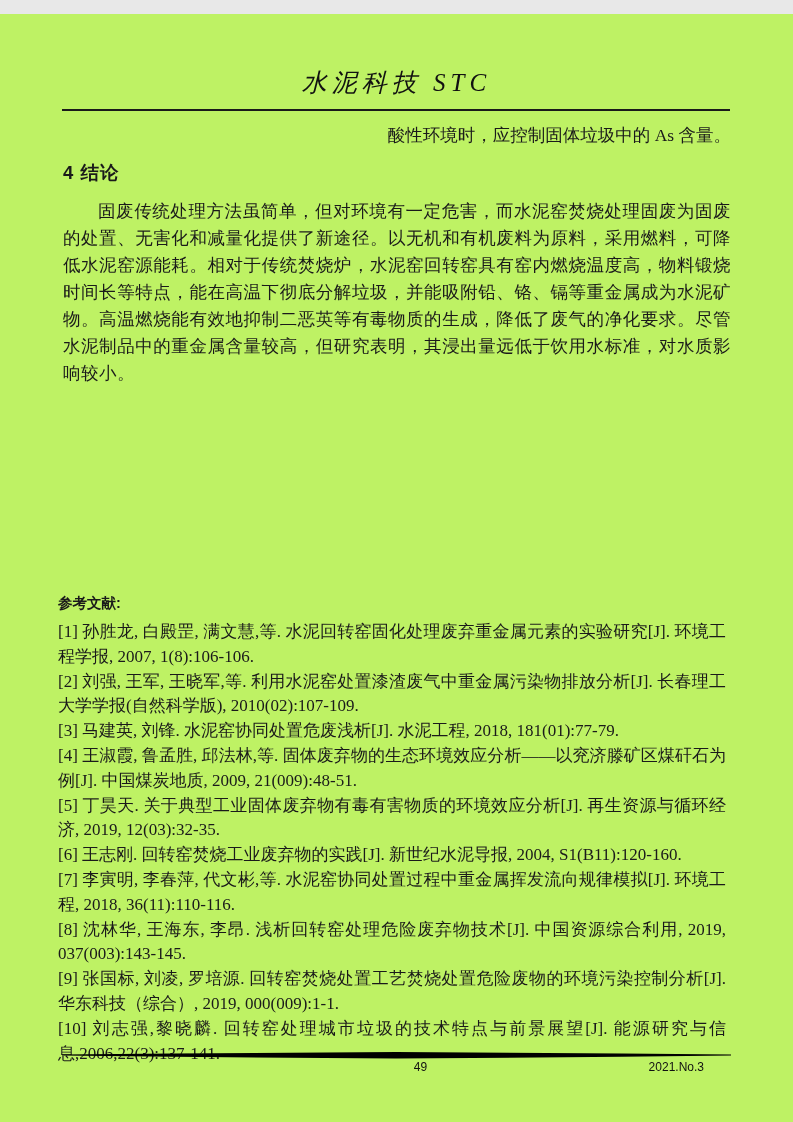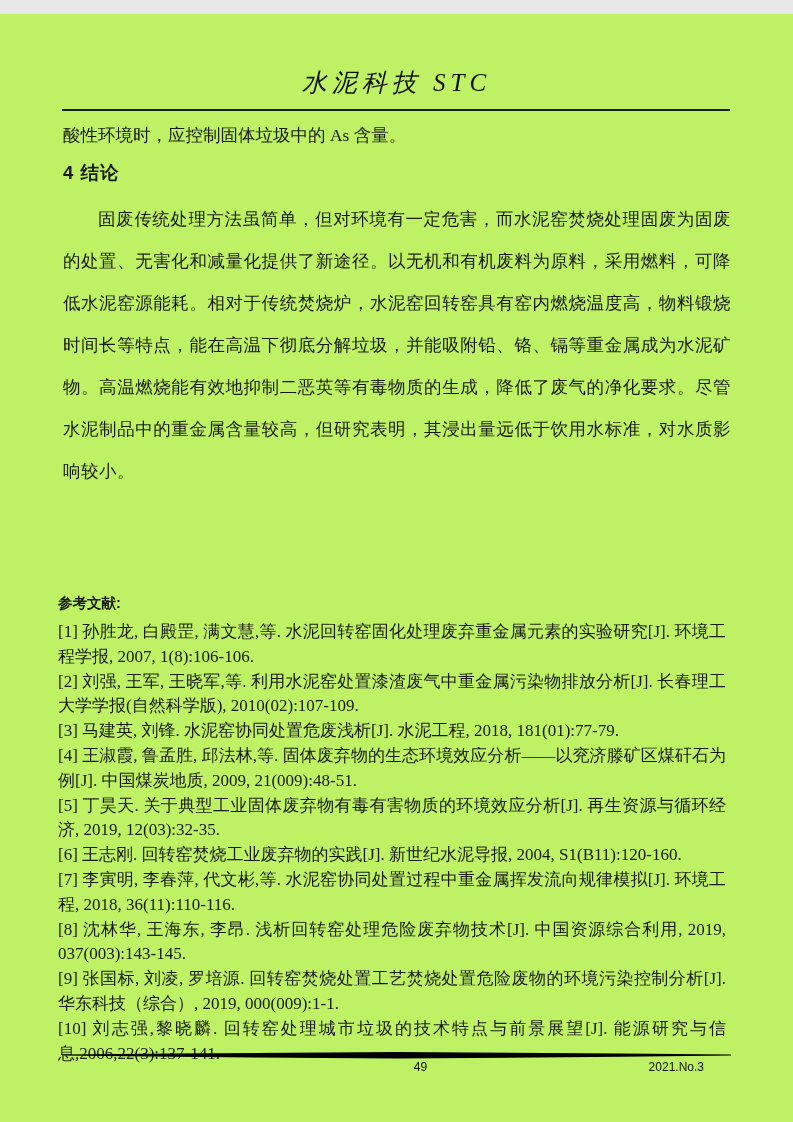--- a/index.html
+++ b/index.html
@@ -40,40 +40,41 @@
   }
   
   .lead {
     position: absolute;
     top: 108px;
     left: 63px;
     width: 668px;
     margin: 0;
     font-size: 17.5px;
     line-height: 26px;
+    text-align: right;
   }
   .section-heading {
     position: absolute;
     top: 146px;
     left: 63px;
     width: 668px;
     margin: 0;
     font-family: "Liberation Sans", sans-serif;
     font-weight: bold;
     font-size: 18.5px;
     letter-spacing: 1px;
   }
   .paragraph {
     position: absolute;
     top: 184px;
     left: 63px;
     width: 668px;
     margin: 0;
     font-size: 17.5px;
-    line-height: 42px;
+    line-height: 27px;
     text-align: justify;
     text-indent: 2em;
     letter-spacing: 0.5px;
   }
   
   .references {
     position: absolute;
     top: 580px;
     left: 58px;
     width: 668px;

